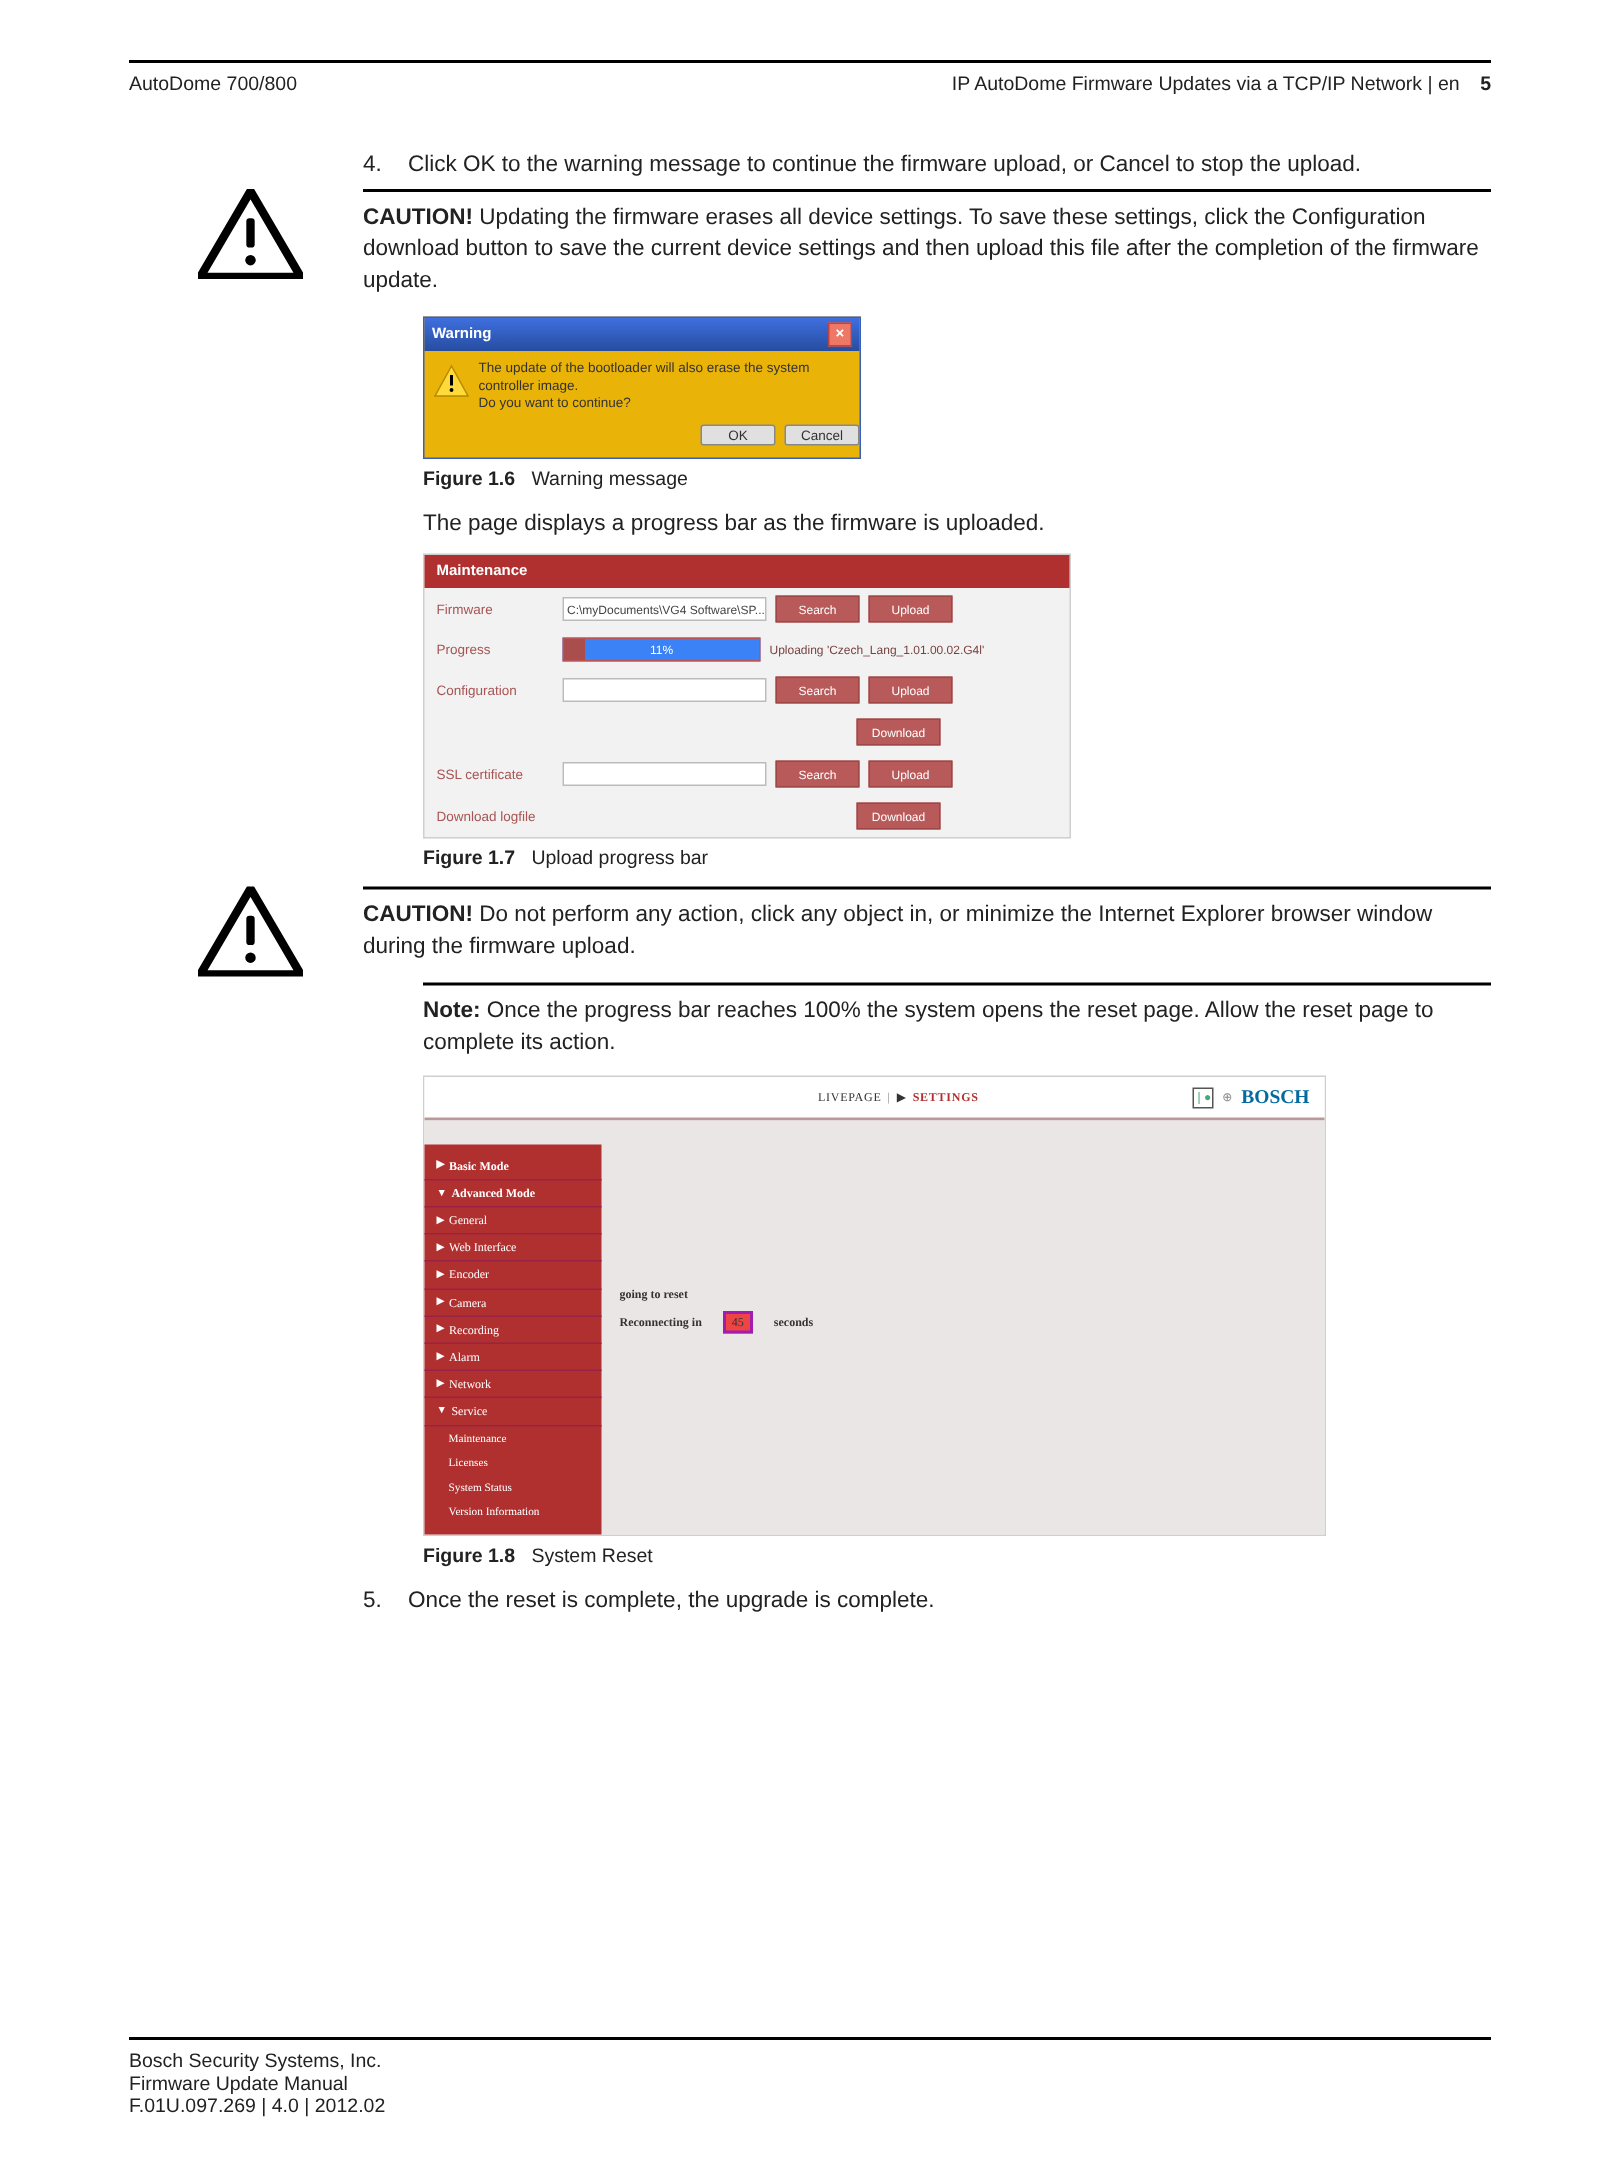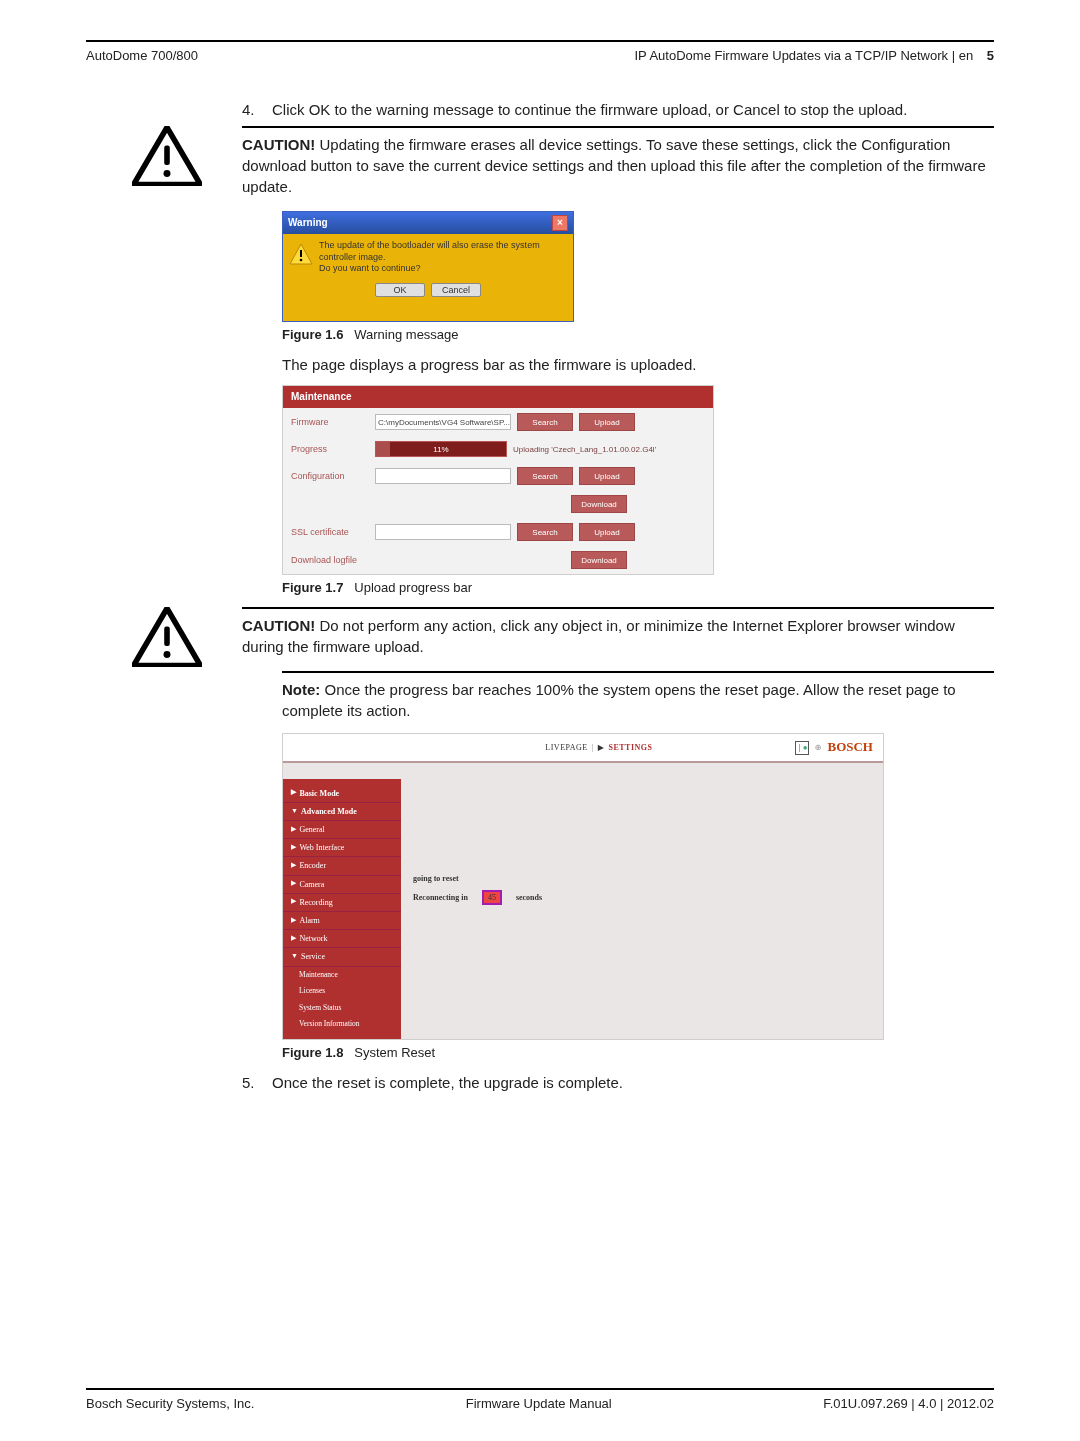--- a/index.html
+++ b/index.html
@@ -93,21 +93,21 @@
     padding: 6px 6px 8px 6px;
   }
   .warning-dialog .body .tri {
     width: 24px; height: 24px;
     flex: 0 0 24px;
     margin-right: 6px;
     margin-top: 2px;
   }
   .warning-dialog .msg { line-height: 1.3; color: #333; }
   .warning-dialog .btns {
-    display: flex; justify-content: center; gap: 6px; padding-bottom: 24px;
+    display: flex; justify-content: flex-end; gap: 6px; padding-bottom: 8px;
   }
   .btn-classic {
     min-width: 50px;
     padding: 1px 8px;
     font-size: 9px;
     background: #e0e0e0;
     border: 1px solid #888;
     border-radius: 2px;
     color: #333;
   }
@@ -147,21 +147,21 @@
     font-size: 8px;
     color: #444;
     padding: 0 2px;
     display: flex; align-items: center;
     overflow: hidden; white-space: nowrap;
   }
   .maint-row .progress {
     flex: 0 0 130px;
     height: 14px;
     border: 1px solid #b55;
-    background: #7f1d1d;
+    background: #3b82f6;
     position: relative;
     color: #fff;
     font-size: 8px;
     display: flex; align-items: center; justify-content: center;
   }
   .maint-row .progress .fill {
     position: absolute; left: 0; top: 0; bottom: 0;
     width: 11%;
     background: #aa4d4d;
   }
@@ -201,21 +201,21 @@
   .reset-top .tabs {
     font-size: 8px; color: #333; letter-spacing: 0.5px;
     display: flex; gap: 4px;
   }
   .reset-top .tabs .sep { color: #888; }
   .reset-top .tabs .settings { color: #b03030; font-weight: bold; }
   .reset-top .logos {
     display: flex; align-items: center; gap: 6px;
   }
   .reset-top .logos .sq { width: 12px; height: 12px; border: 1px solid #555; display:flex; align-items:center; justify-content:center; color:#4a7; font-size:8px; }
-  .reset-top .logos .bosch { color: #c2410c; font-weight: bold; font-size: 13px; }
+  .reset-top .logos .bosch { color: #0369a1; font-weight: bold; font-size: 13px; }
   .reset-body { display: flex; background: #ebe6e6; }
   .reset-side {
     width: 118px;
     flex: 0 0 118px;
     background: #b03030;
     color: #fff;
     padding: 6px 0;
     margin-top: 16px;
   }
   .reset-side .sitem {
@@ -245,20 +245,21 @@
 
   .footer {
     position: absolute;
     left: 86px; right: 86px;
     bottom: 30px;
     border-top: 2px solid #000;
     padding-top: 6px;
     font-size: 13px;
     display: flex;
     justify-content: space-between;
+    flex-direction: column;
   }
 </style>
 </head>
 <body>
 
 <div class="page">
 
   <div class="header">
     <div>AutoDome 700/800</div>
     <div class="right">

